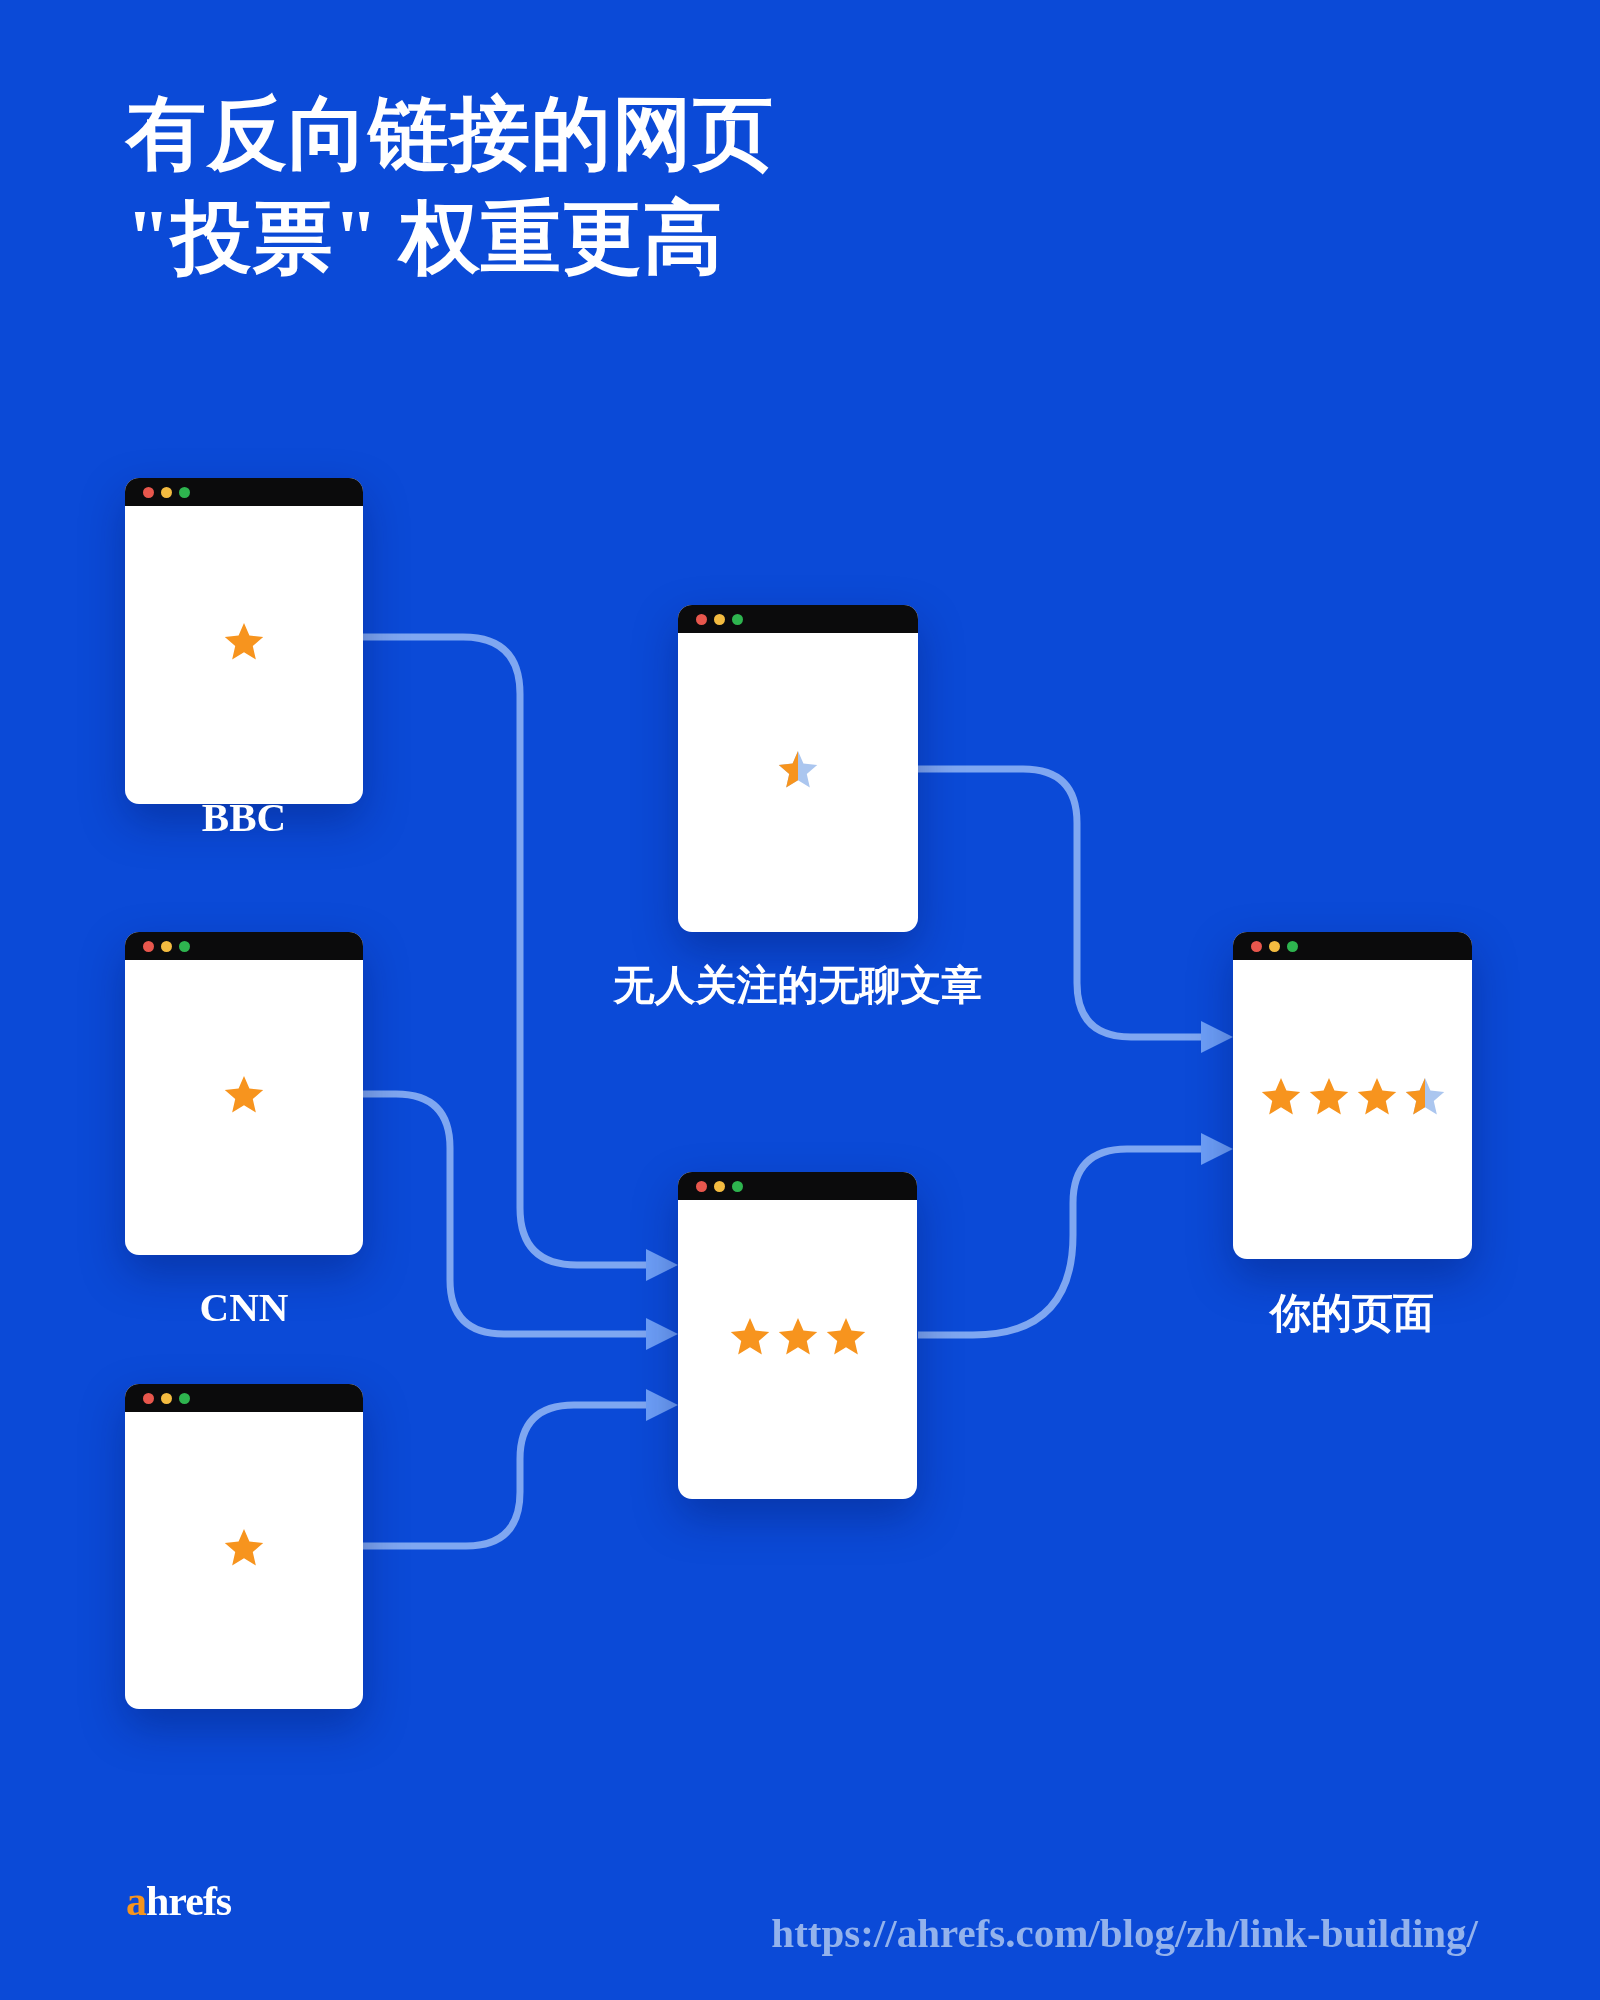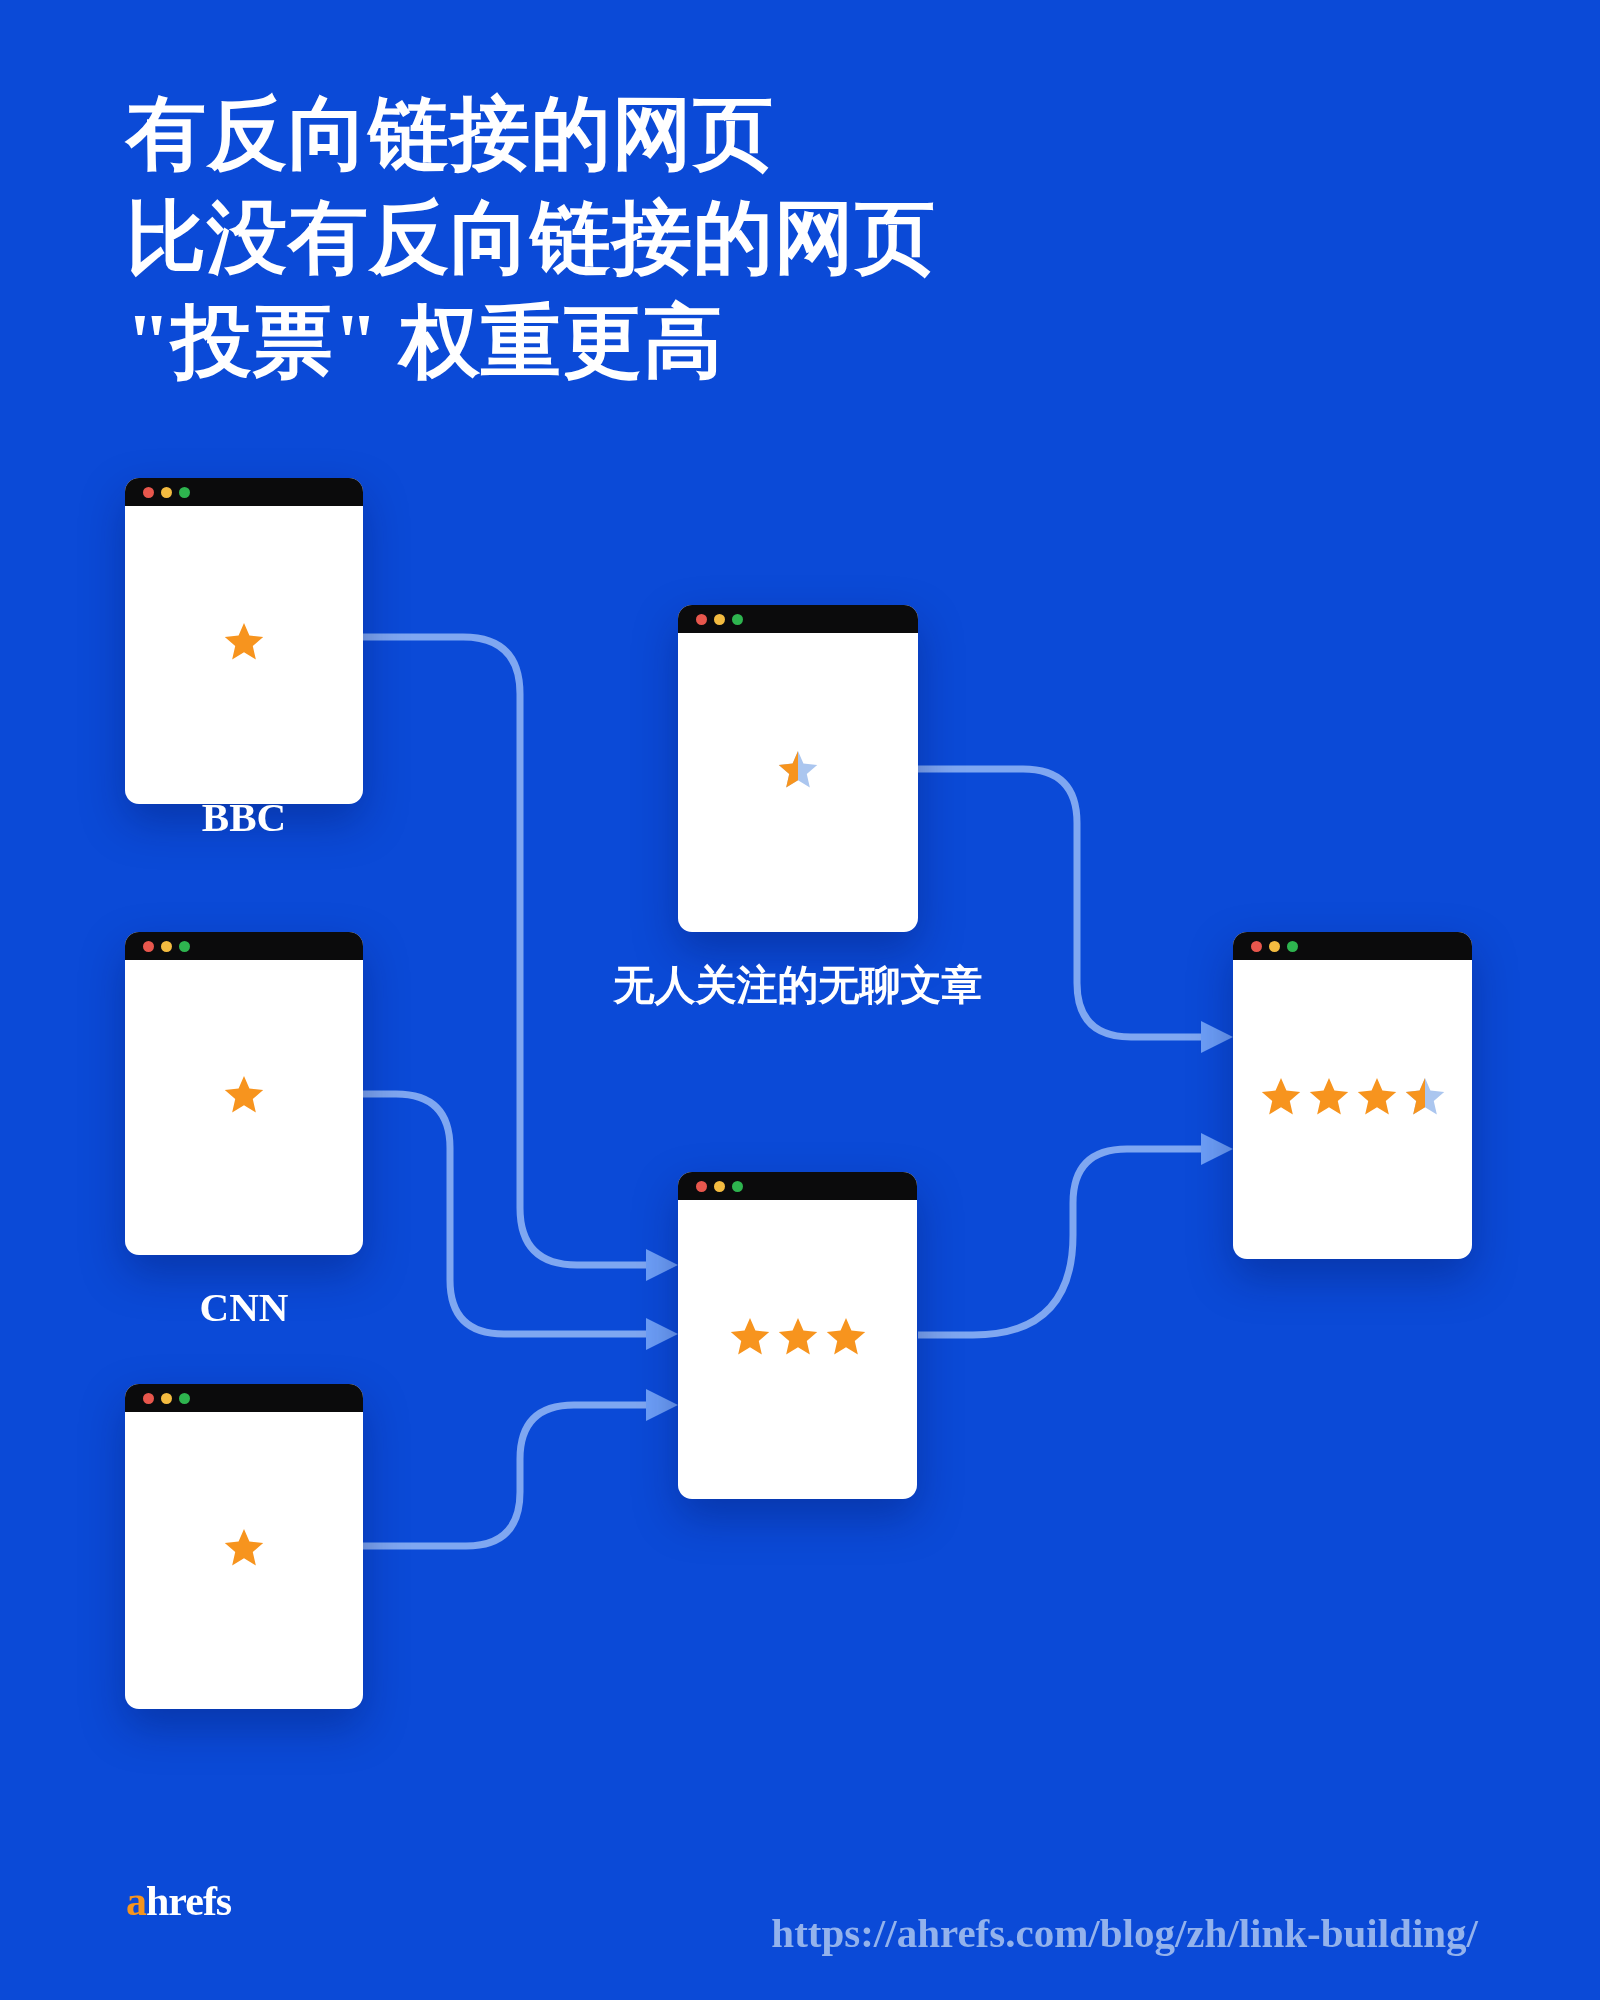--- a/index.html
+++ b/index.html
@@ -50,21 +50,20 @@
     color:var(--url_text,#93b2ec);line-height:46px;
   }
 </style>
 </head>
 <body>
 
 <div class="stage">
 
   <h1 class="title">
       <span>有反向链接的网页</span>
-      <span>比没有反向链接的网页</span>
       <span>"投票" 权重更高</span>
     </h1>
 
   <svg class="connectors" viewBox="0 0 1600 2000">
     <path d="M 363 605 H 463 Q 520 605 520 662 V 1176 Q 520 1233 577 1233 H 646"></path>
     <polygon points="646,1217 678,1233 646,1249"></polygon>
     <path d="M 363 1062 H 396 Q 450 1062 450 1116 V 1248 Q 450 1302 504 1302 H 646"></path>
     <polygon points="646,1286 678,1302 646,1318"></polygon>
     <path d="M 363 1514 H 466 Q 520 1514 520 1460 V 1427 Q 520 1373 574 1373 H 646"></path>
     <polygon points="646,1357 678,1373 646,1389"></polygon>
@@ -174,17 +173,18 @@
           <defs>
             <clipPath id="half-yourpage-h">
               <rect x="0" y="0" width="50" height="100"></rect>
             </clipPath>
           </defs>
           <polygon points="50,7 62.9,37.2 95.7,40.2 70.9,61.8 78.2,93.8 50,77 21.8,93.8 29.1,61.8 4.3,40.2 37.1,37.2" fill="var(--star_muted)"></polygon>
           <polygon points="50,7 62.9,37.2 95.7,40.2 70.9,61.8 78.2,93.8 50,77 21.8,93.8 29.1,61.8 4.3,40.2 37.1,37.2" fill="var(--star_orange)" clip-path="url(#half-yourpage-h)"></polygon>
         </svg>
       </div>
   </div>
+  <div class="winlabel" style="left:1192px;top:1256px;width:320px;">你的页面</div>
 
   <div class="logo"><span class="a">a</span><span>hrefs</span></div>
   <div class="url">https://ahrefs.com/blog/zh/link-building/</div>
 
 </div>
 
 </body></html>

